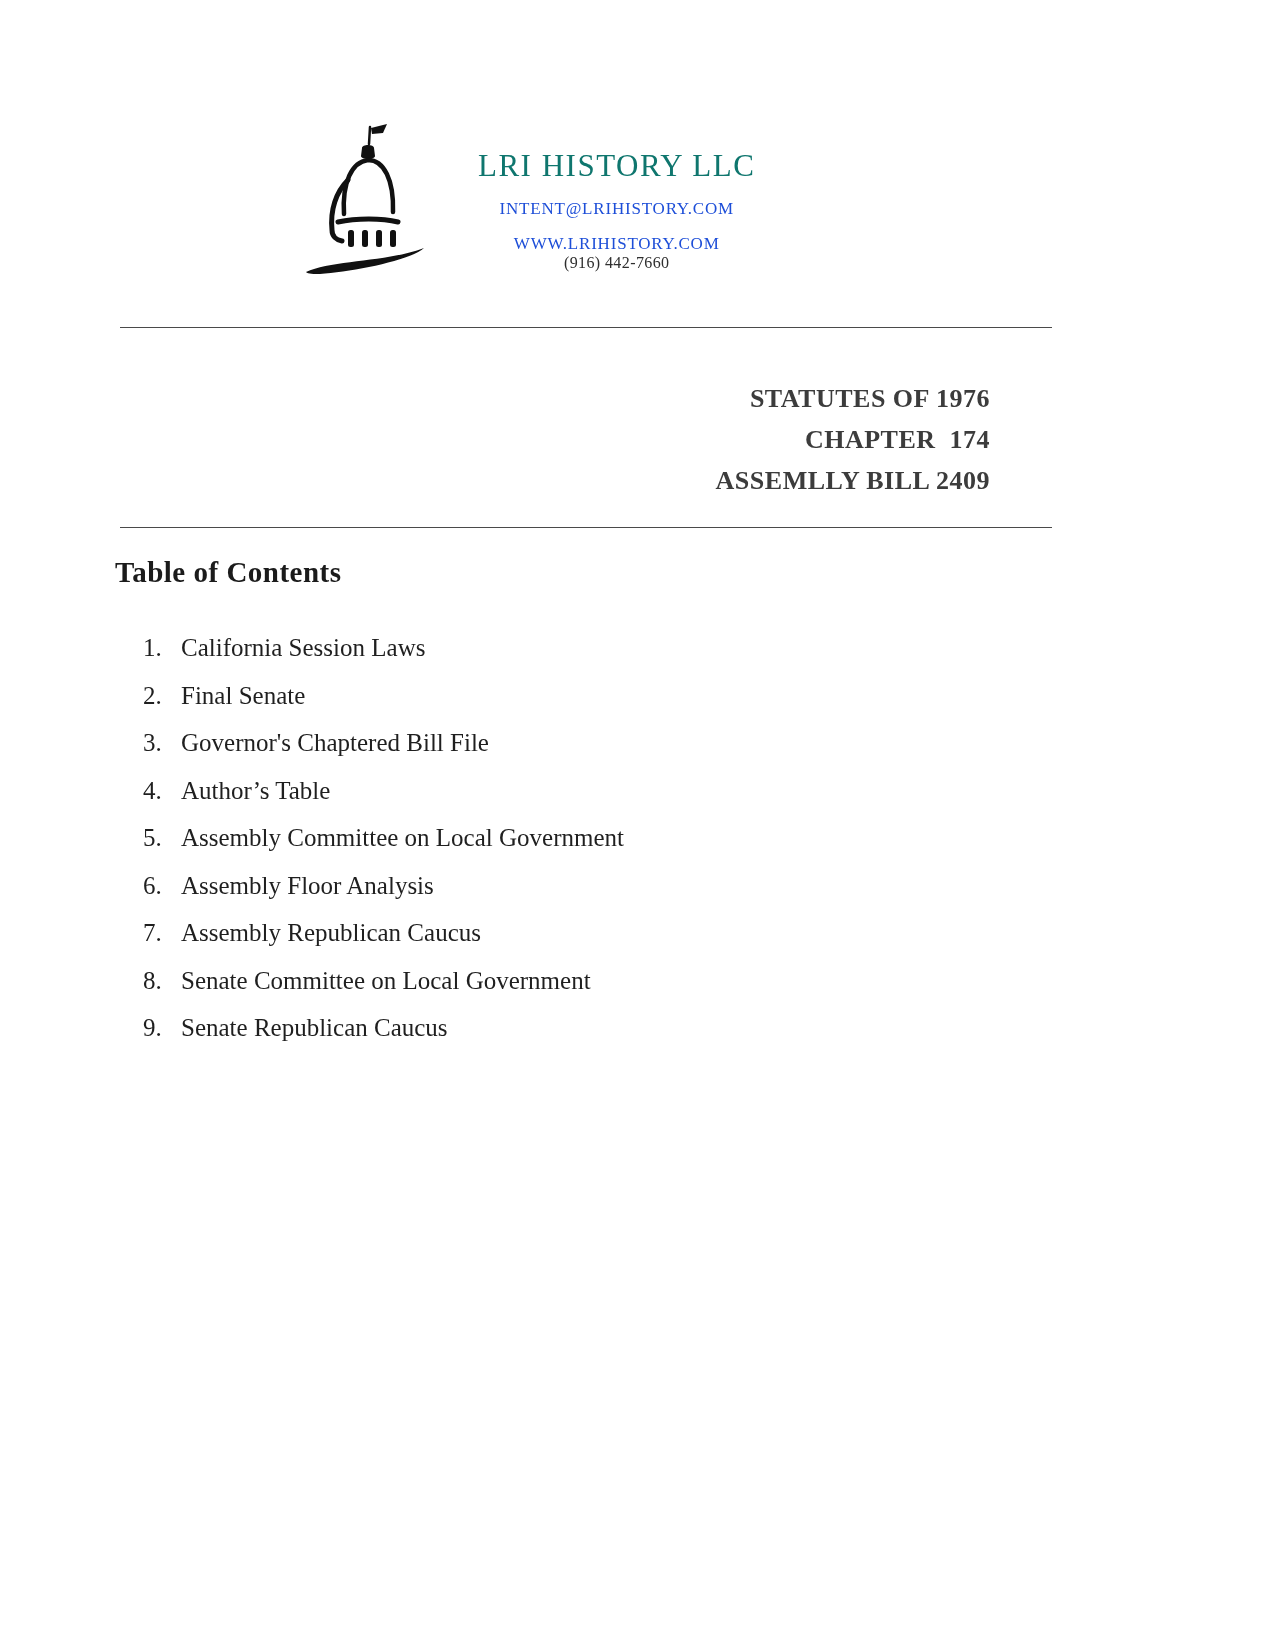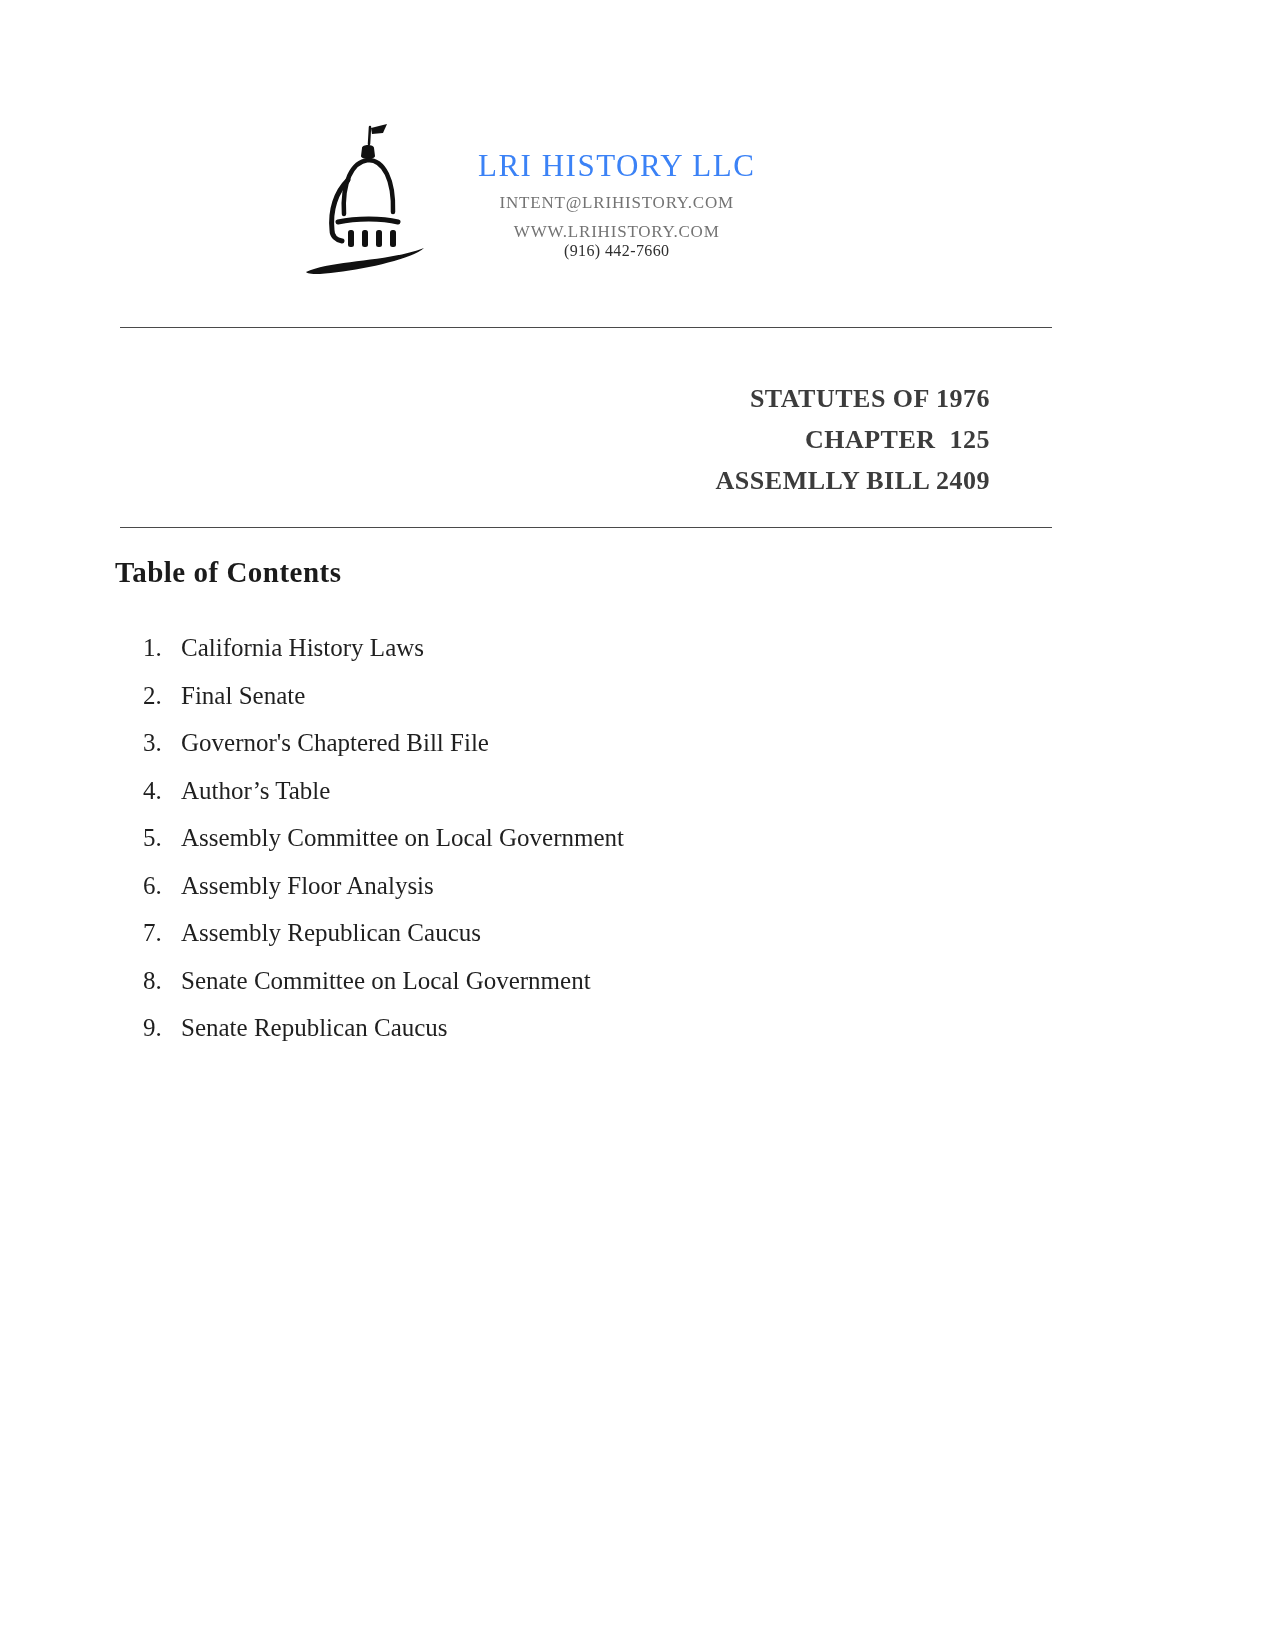--- a/index.html
+++ b/index.html
@@ -25,28 +25,28 @@
   }
   .logo-wrap { width: 152px; height: 160px; }
   .header-text {
     padding-top: 26px;
     text-align: center;
     min-width: 270px;
   }
   .company-name {
     font-size: 31px;
     letter-spacing: 1.5px;
-    color: #3b82f6;
+    color: #0f766e;
     white-space: pre;
   }
   .contact-line {
     font-size: 17px;
     letter-spacing: 0.8px;
-    color: #737373;
-    margin-top: 9px;
+    color: #1d4ed8;
+    margin-top: 15px;
     white-space: pre;
   }
   .contact-phone {
     font-size: 16px;
     letter-spacing: 0.4px;
     color: #2e2e2e;
     margin-top: 0;
     white-space: pre;
   }
 
@@ -139,30 +139,30 @@
     <div class="contact-line">WWW.LRIHISTORY.COM</div>
     <div class="contact-phone">(916) 442-7660</div>
   </div>
 </div>
 
 <hr class="rule rule-top">
 <hr class="rule rule-bottom">
 
 <div class="title-block">
   <div class="title-line">STATUTES OF 1976</div>
-  <div class="title-line">CHAPTER  125</div>
+  <div class="title-line">CHAPTER  174</div>
   <div class="title-line">ASSEMLLY BILL 2409</div>
 </div>
 
 <div class="toc-heading">Table of Contents</div>
 
 <div class="toc-list">
   <div class="toc-row">
     <span class="toc-number">1.</span>
-    <span class="toc-label">California History Laws</span>
+    <span class="toc-label">California Session Laws</span>
   </div>
   <div class="toc-row">
     <span class="toc-number">2.</span>
     <span class="toc-label">Final Senate</span>
   </div>
   <div class="toc-row">
     <span class="toc-number">3.</span>
     <span class="toc-label">Governor's Chaptered Bill File</span>
   </div>
   <div class="toc-row">

